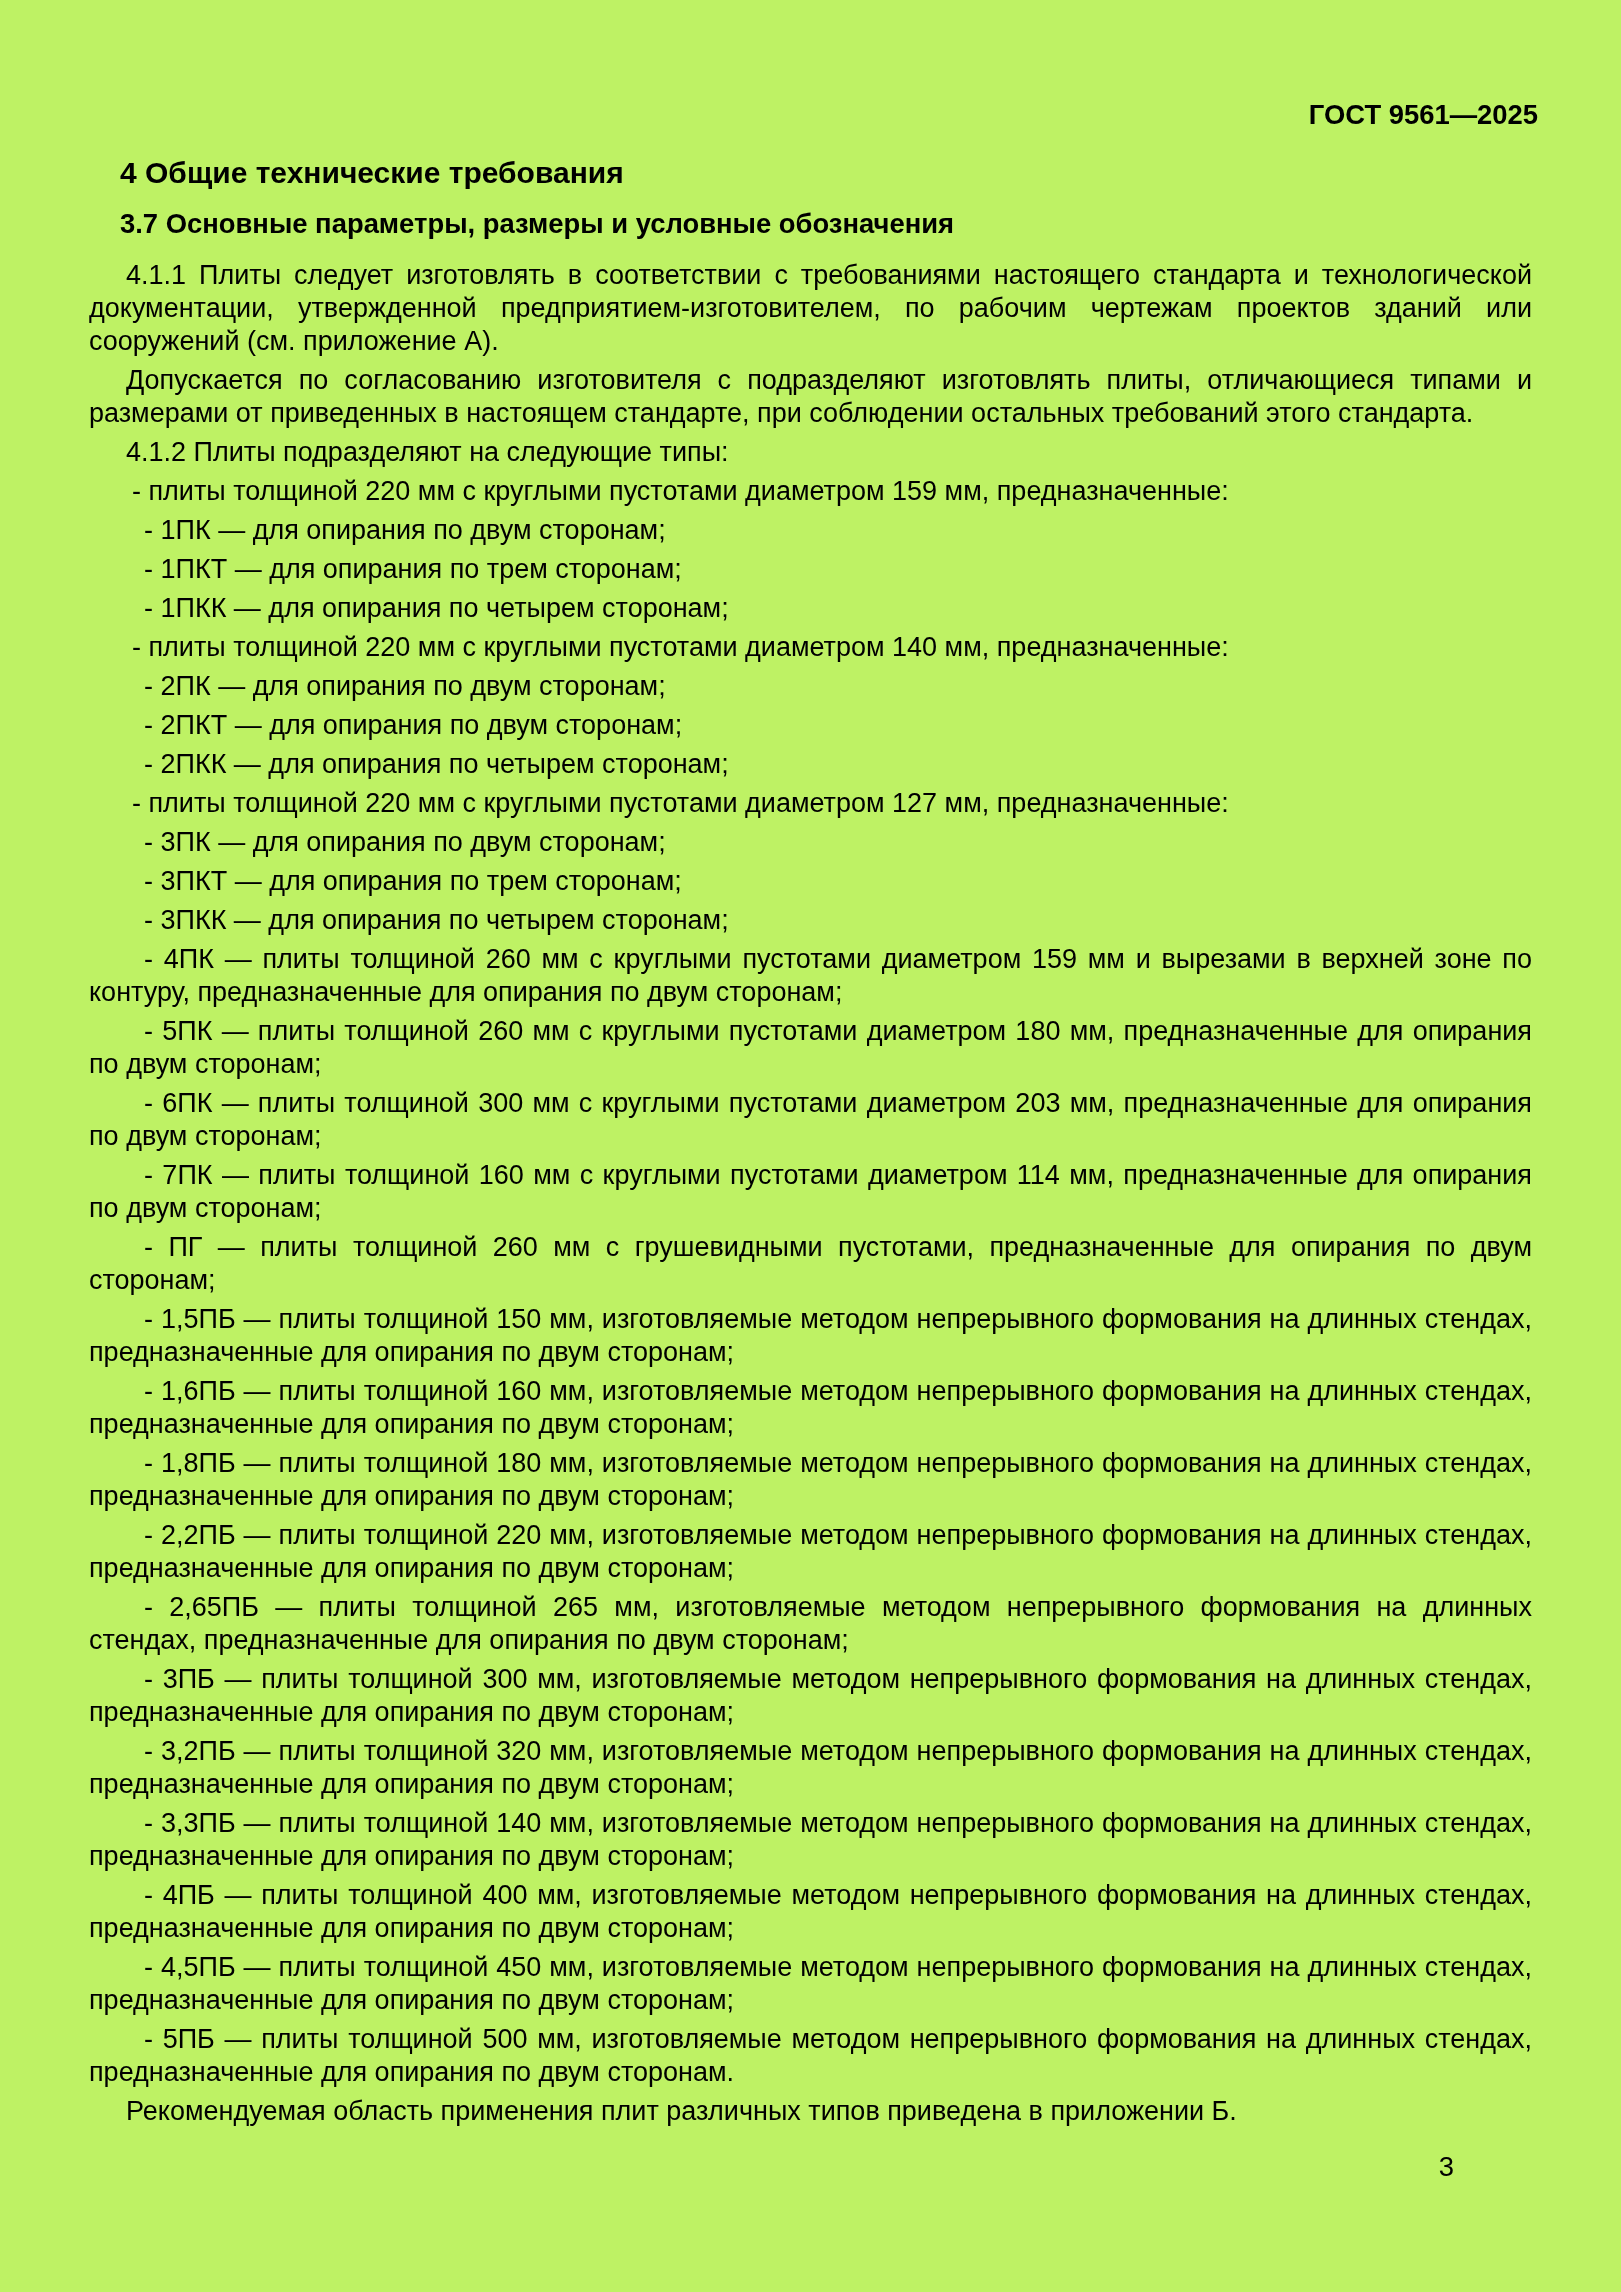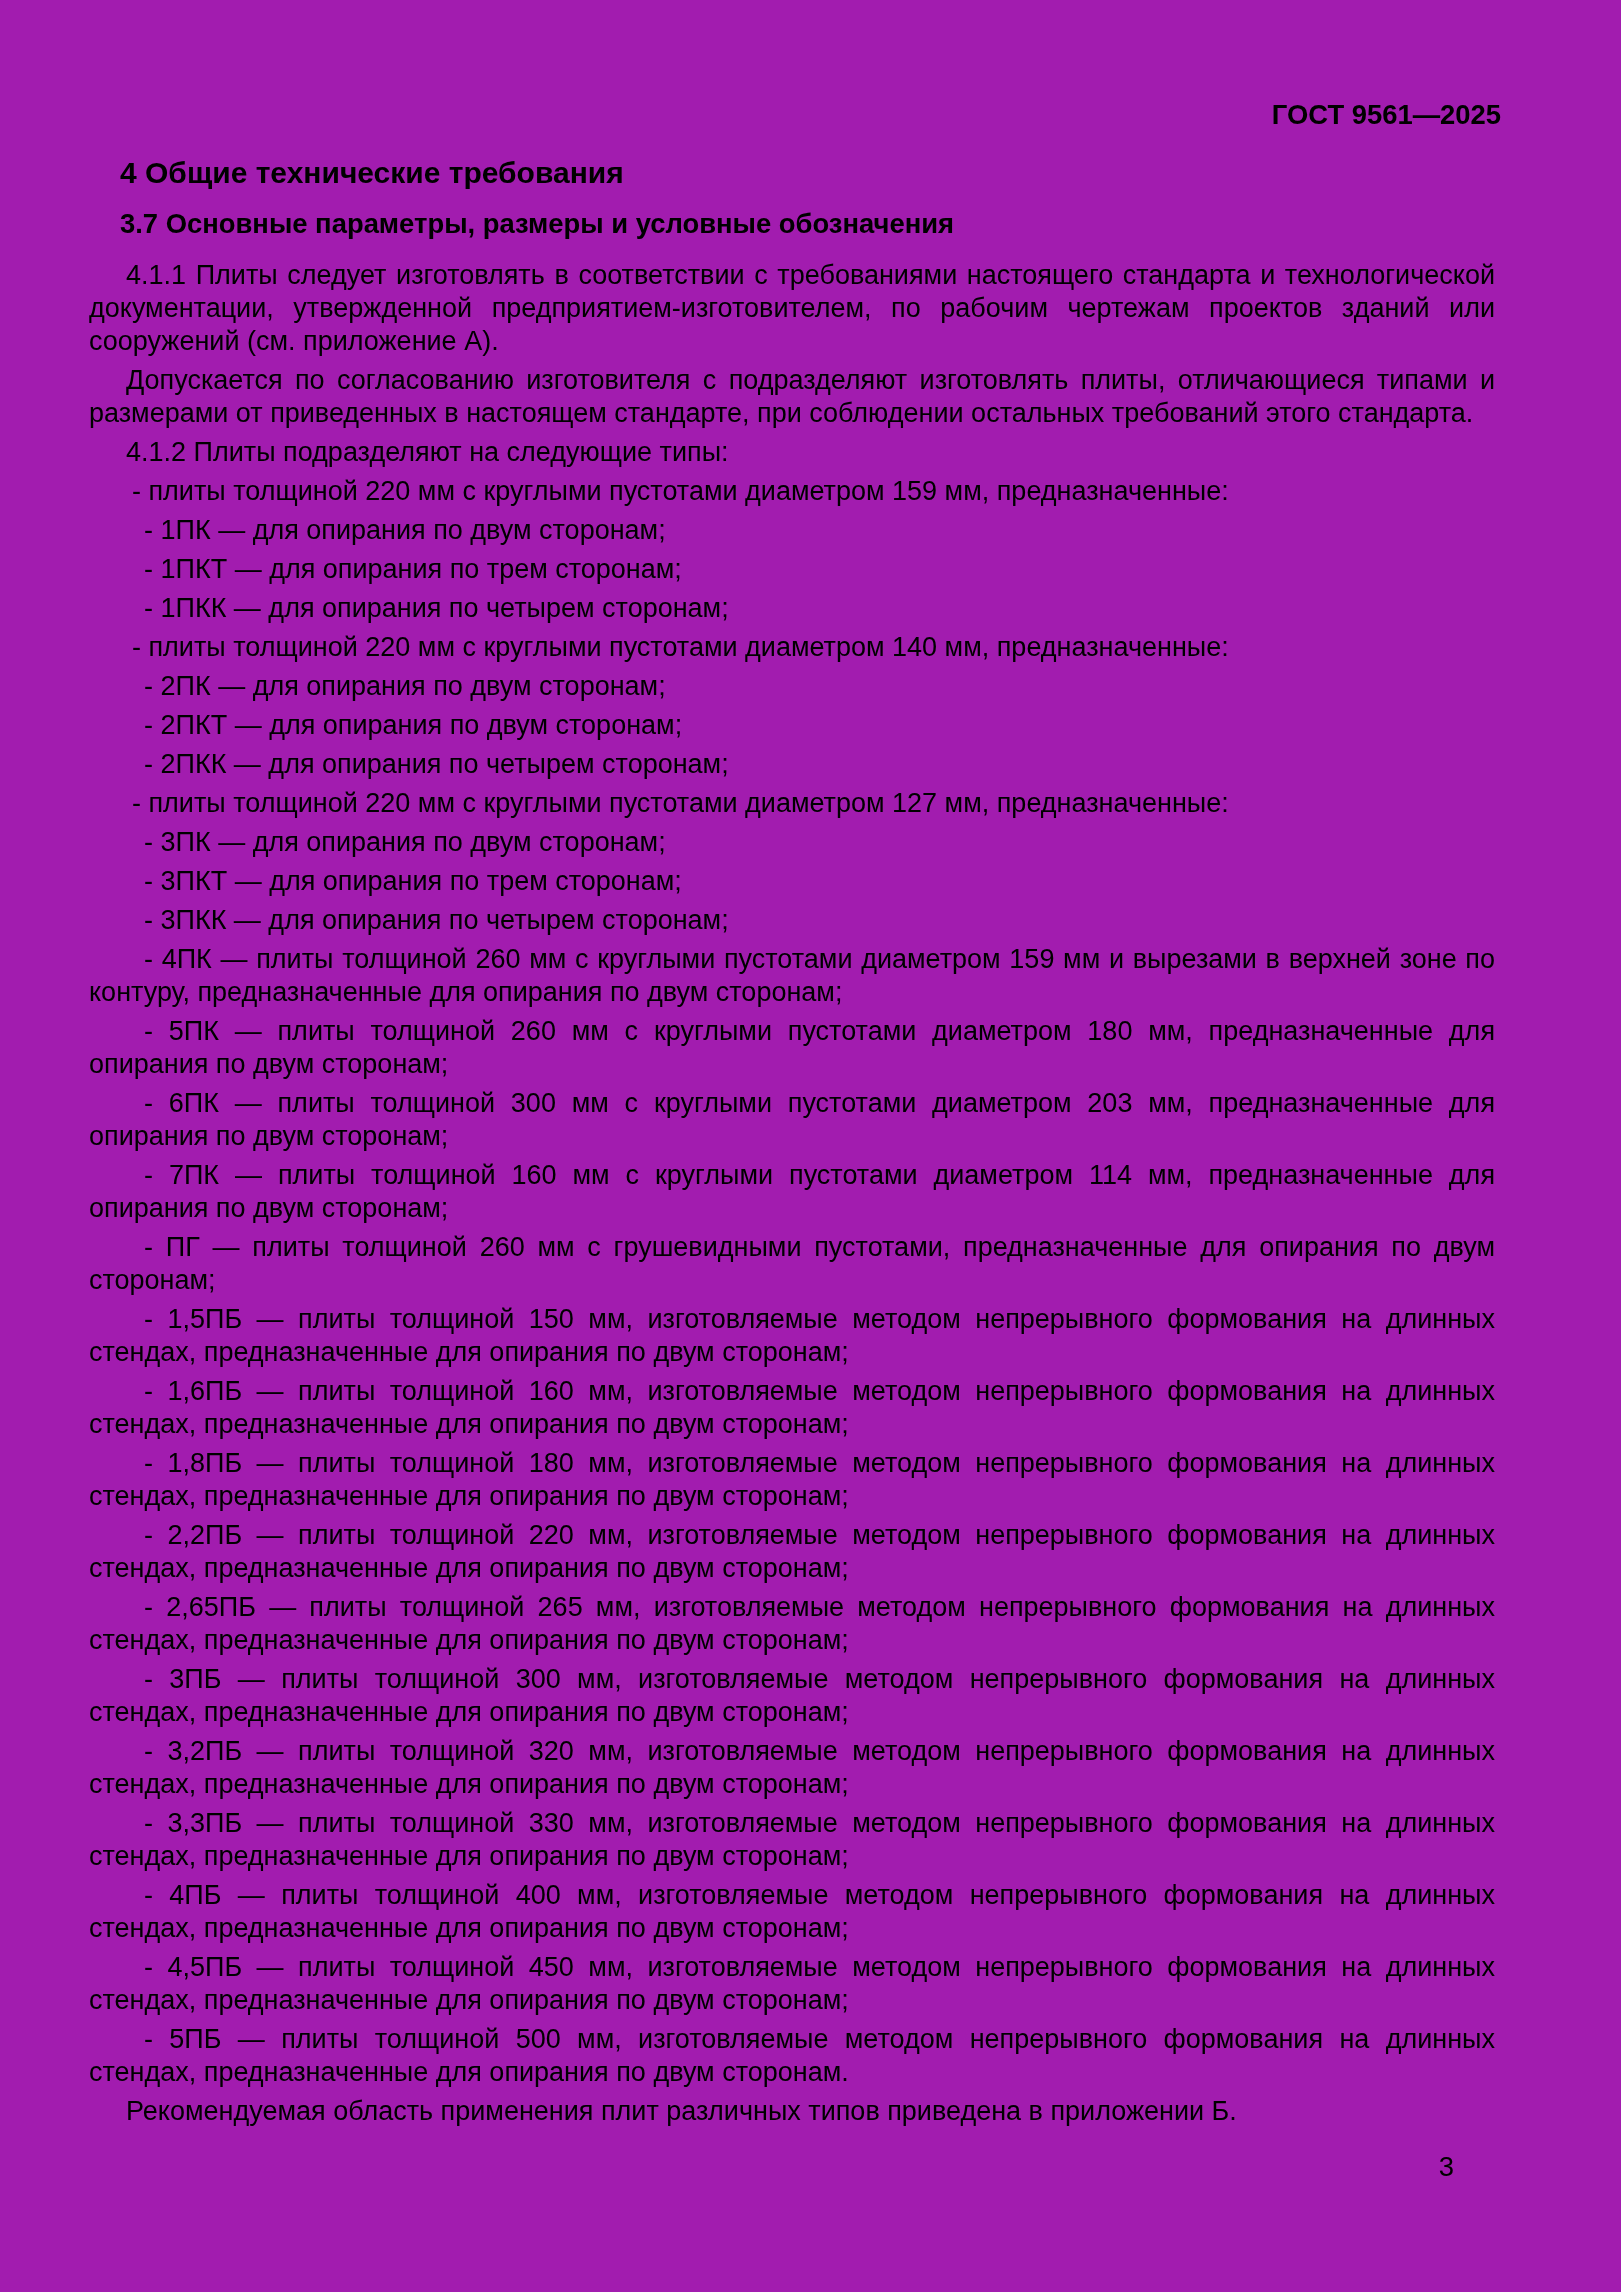--- a/index.html
+++ b/index.html
@@ -5,26 +5,26 @@
   html, body {
     margin: 0;
     padding: 0;
     background: #ffffff;
   }
   .page {
     position: relative;
     width: 1621px;
     height: 2293px;
     box-sizing: border-box;
-    background: #a21caf;
+    background: #bef264;
     color: #000000;
     font-family: "Liberation Sans", sans-serif;
     font-size: 27px;
     line-height: 33px;
-    padding: 98px 120px 0 83px;
+    padding: 98px 83px 0 83px;
     overflow: hidden;
   }
   .doc-header {
     text-align: right;
     font-weight: bold;
     font-size: 27.4px;
     margin: 0 0 23.5px 0;
   }
   .section-title {
     font-weight: bold;
@@ -84,21 +84,21 @@
       <p class="blk li2">- 6ПК — плиты толщиной 300 мм с круглыми пустотами диаметром 203 мм, предназначенные для опирания по двум сторонам;</p>
       <p class="blk li2">- 7ПК — плиты толщиной 160 мм с круглыми пустотами диаметром 114 мм, предназначенные для опирания по двум сторонам;</p>
       <p class="blk li2">- ПГ — плиты толщиной 260 мм с грушевидными пустотами, предназначенные для опирания по двум сторонам;</p>
       <p class="blk li2">- 1,5ПБ — плиты толщиной 150 мм, изготовляемые методом непрерывного формования на длинных стендах, предназначенные для опирания по двум сторонам;</p>
       <p class="blk li2">- 1,6ПБ — плиты толщиной 160 мм, изготовляемые методом непрерывного формования на длинных стендах, предназначенные для опирания по двум сторонам;</p>
       <p class="blk li2">- 1,8ПБ — плиты толщиной 180 мм, изготовляемые методом непрерывного формования на длинных стендах, предназначенные для опирания по двум сторонам;</p>
       <p class="blk li2">- 2,2ПБ — плиты толщиной 220 мм, изготовляемые методом непрерывного формования на длинных стендах, предназначенные для опирания по двум сторонам;</p>
       <p class="blk li2">- 2,65ПБ — плиты толщиной 265 мм, изготовляемые методом непрерывного формования на длинных стендах, предназначенные для опирания по двум сторонам;</p>
       <p class="blk li2">- 3ПБ — плиты толщиной 300 мм, изготовляемые методом непрерывного формования на длинных стендах, предназначенные для опирания по двум сторонам;</p>
       <p class="blk li2">- 3,2ПБ — плиты толщиной 320 мм, изготовляемые методом непрерывного формования на длинных стендах, предназначенные для опирания по двум сторонам;</p>
-      <p class="blk li2">- 3,3ПБ — плиты толщиной 330 мм, изготовляемые методом непрерывного формования на длинных стендах, предназначенные для опирания по двум сторонам;</p>
+      <p class="blk li2">- 3,3ПБ — плиты толщиной 140 мм, изготовляемые методом непрерывного формования на длинных стендах, предназначенные для опирания по двум сторонам;</p>
       <p class="blk li2">- 4ПБ — плиты толщиной 400 мм, изготовляемые методом непрерывного формования на длинных стендах, предназначенные для опирания по двум сторонам;</p>
       <p class="blk li2">- 4,5ПБ — плиты толщиной 450 мм, изготовляемые методом непрерывного формования на длинных стендах, предназначенные для опирания по двум сторонам;</p>
       <p class="blk li2">- 5ПБ — плиты толщиной 500 мм, изготовляемые методом непрерывного формования на длинных стендах, предназначенные для опирания по двум сторонам.</p>
       <p class="blk p">Рекомендуемая область применения плит различных типов приведена в приложении Б.</p>
     </div>
   <div class="page-number">3</div>
 </div>
 
 
 </body></html>

